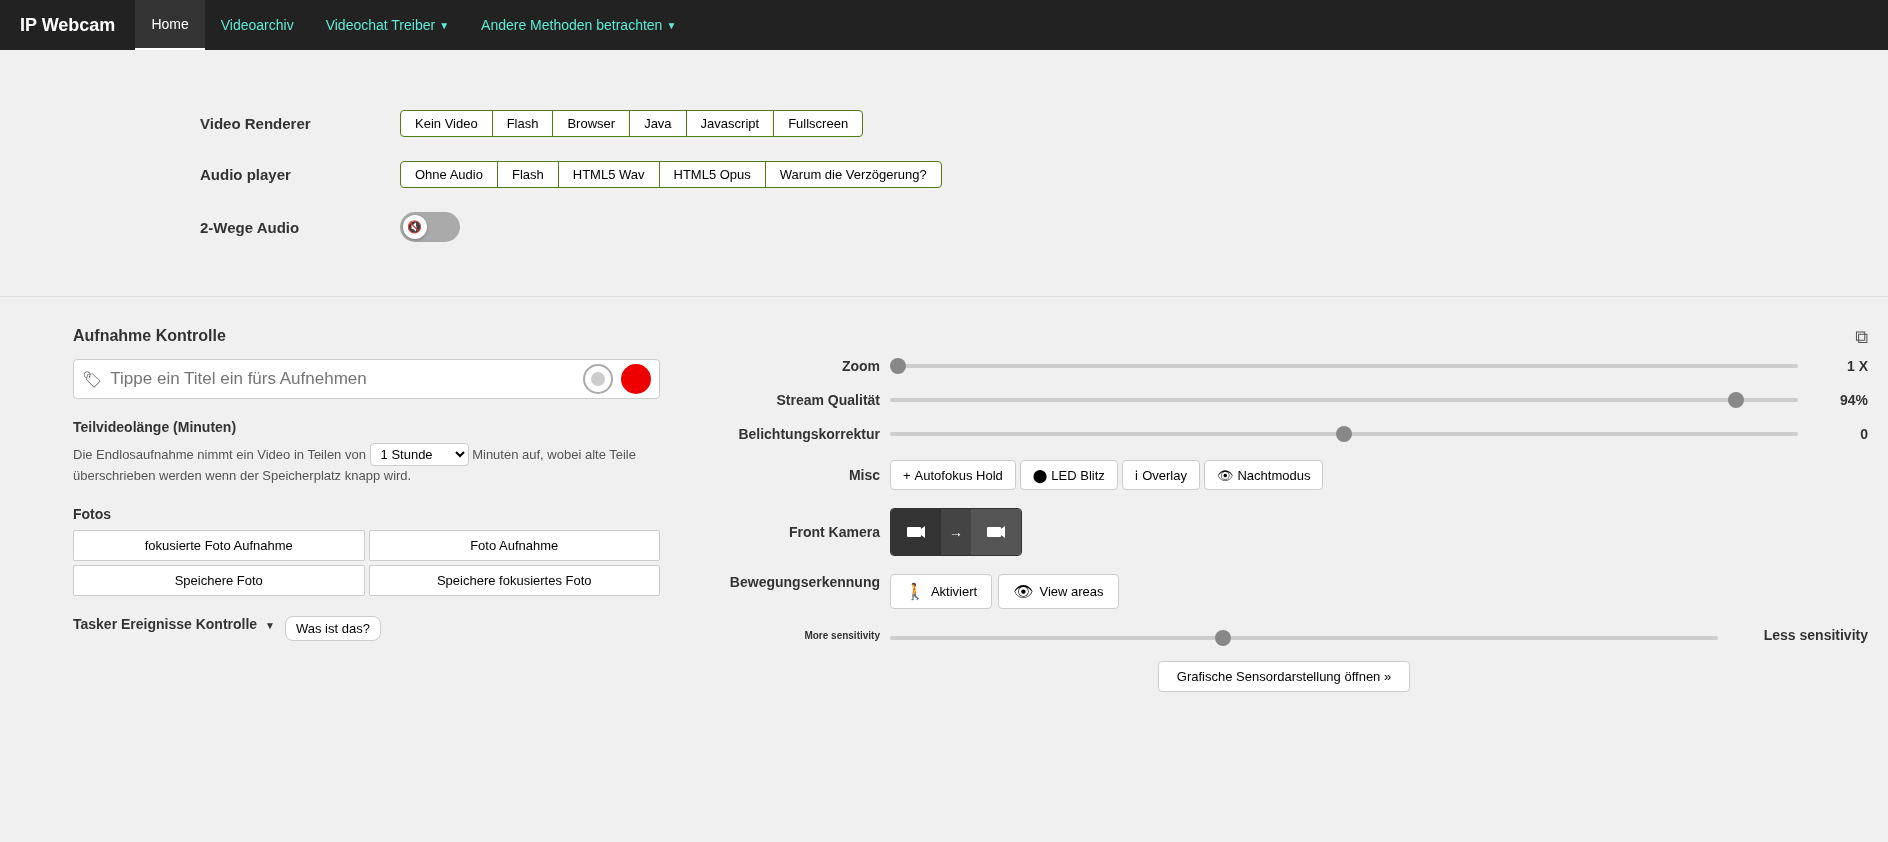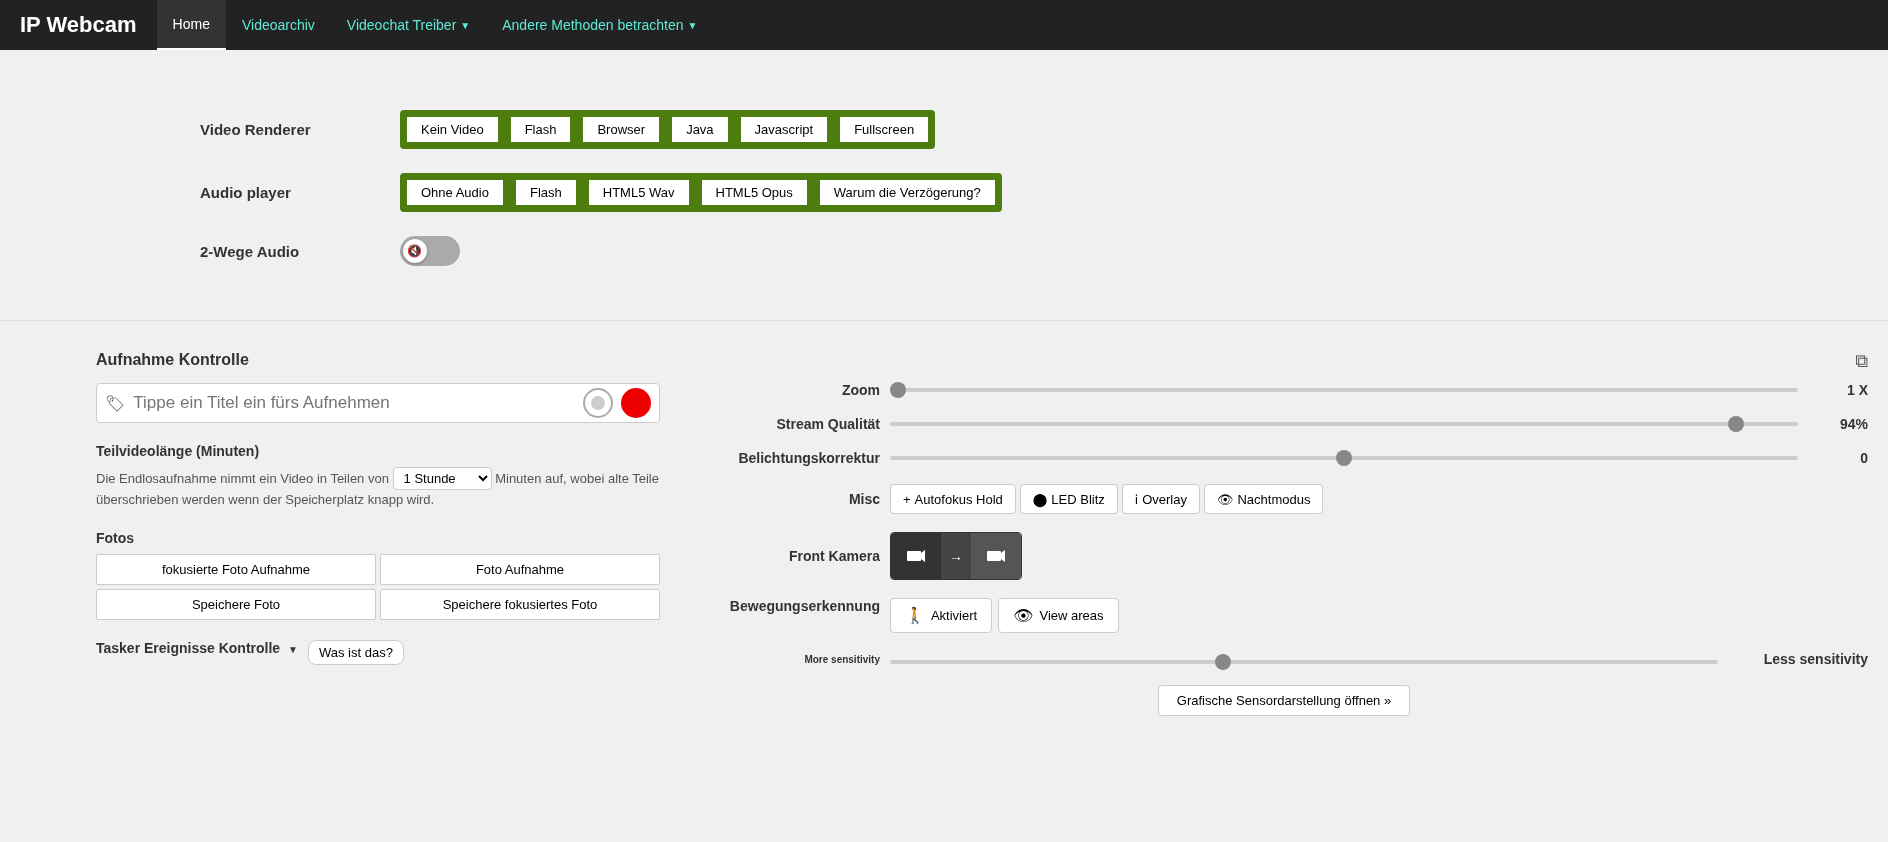--- a/index.html
+++ b/index.html
@@ -10,21 +10,21 @@
       background: #222;
       color: #fff;
       display: flex;
       align-items: center;
       height: 50px;
       padding: 0 20px;
       gap: 0;
     }
     .navbar-brand {
       color: #fff;
-      font-size: 22px;
+      font-size: 18px;
       font-weight: bold;
       margin-right: 20px;
       white-space: nowrap;
     }
     .nav-item {
       color: #5eead4;
       padding: 0 16px;
       height: 50px;
       display: flex;
       align-items: center;
@@ -61,21 +61,21 @@
     .control-label {
       width: 200px;
       font-weight: bold;
       font-size: 15px;
     }
     .btn-group {
       display: flex;
       gap: 0;
     }
     .btn-group .btn {
-      border: 7px solid #4d7c0f;
+      border: 1px solid #4d7c0f;
       background: #fff;
       padding: 5px 14px;
       cursor: pointer;
       font-size: 13px;
       margin-left: -1px;
     }
     .btn-group .btn:first-child { margin-left: 0; border-radius: 4px 0 0 4px; }
     .btn-group .btn:last-child { border-radius: 0 4px 4px 0; }
 
     
@@ -111,21 +111,21 @@
     
     .bottom-section {
       display: flex;
       padding: 30px 0;
       gap: 0;
     }
 
     
     .left-panel {
       width: 680px;
-      padding: 0 20px 0 96px;
+      padding: 0 20px 0 73px;
     }
     .section-title {
       font-weight: bold;
       font-size: 16px;
       margin-bottom: 14px;
     }
 
     
     .recording-control {
       display: flex;

